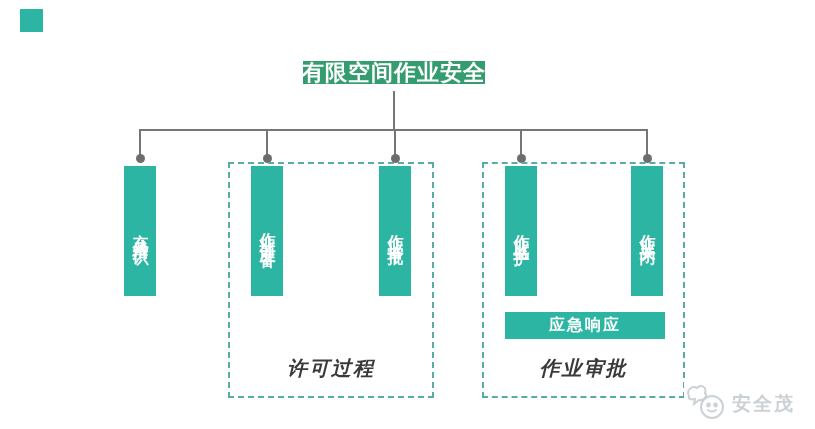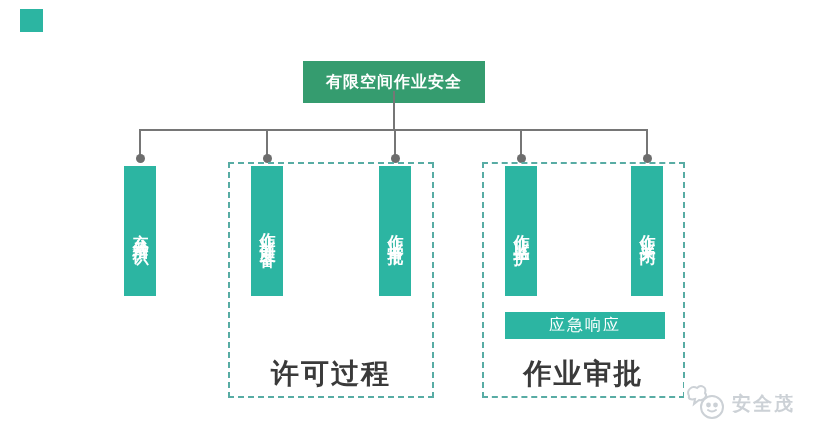--- a/index.html
+++ b/index.html
@@ -18,23 +18,23 @@
     width:23px;height:23px;background:#2cb5a2;
   }
   .page-title{
     position:absolute;left:55px;top:6px;
     font-size:21px;font-weight:bold;color:#2d2d2d;
     letter-spacing:1.5px;white-space:nowrap;
   }
 
   
   .root-node{
-    position:absolute;left:303px;top:61px;width:182px;height:42px;
+    position:absolute;left:303px;top:61px;width:182px;height:23px;
     background:#359c6f;color:#ffffff;
-    font-size:16px;font-weight:bold;letter-spacing:1px;
+    font-size:22px;font-weight:bold;letter-spacing:1px;
     display:flex;align-items:center;justify-content:center;
     white-space:nowrap;
   }
 
   
   .line{position:absolute;background:#767676;}
   .trunk{left:393px;top:91px;width:2px;height:39px;}
   .hline{left:139px;top:129px;width:509px;height:2px;}
   .drop{width:2px;height:27px;top:130px;}
   .drop1{left:139px;} .drop2{left:266px;} .drop3{left:394px;}
@@ -61,31 +61,32 @@
   .group-box{
     position:absolute;top:162px;height:236px;
     border:2px dashed #58aca4;
     box-sizing:border-box;
   }
   .group-left{left:228px;width:206px;}
   .group-right{left:482px;width:203px;}
   .group-label{
     position:absolute;top:355px;
     text-align:center;
-    font-size:28px;font-weight:bold;color:#3a3a3a;
+    font-size:20px;font-weight:bold;color:#3a3a3a;
     letter-spacing:2px;
+    font-style:italic;
   }
   .group-label-left{left:228px;width:206px;}
   .group-label-right{left:482px;width:203px;}
 
   
   .emergency-box{
     position:absolute;left:505px;top:312px;width:160px;height:27px;
     background:#2cb5a2;color:#ffffff;
-    font-size:16px;font-weight:normal;letter-spacing:2px;
+    font-size:16px;font-weight:bold;letter-spacing:2px;
     display:flex;align-items:center;justify-content:center;
   }
 
   
   .watermark{
     position:absolute;left:684px;top:381px;height:46px;width:125px;
     display:flex;align-items:center;
     color:#ccd1d6;background:#ffffff;
   }
   .watermark-text{

